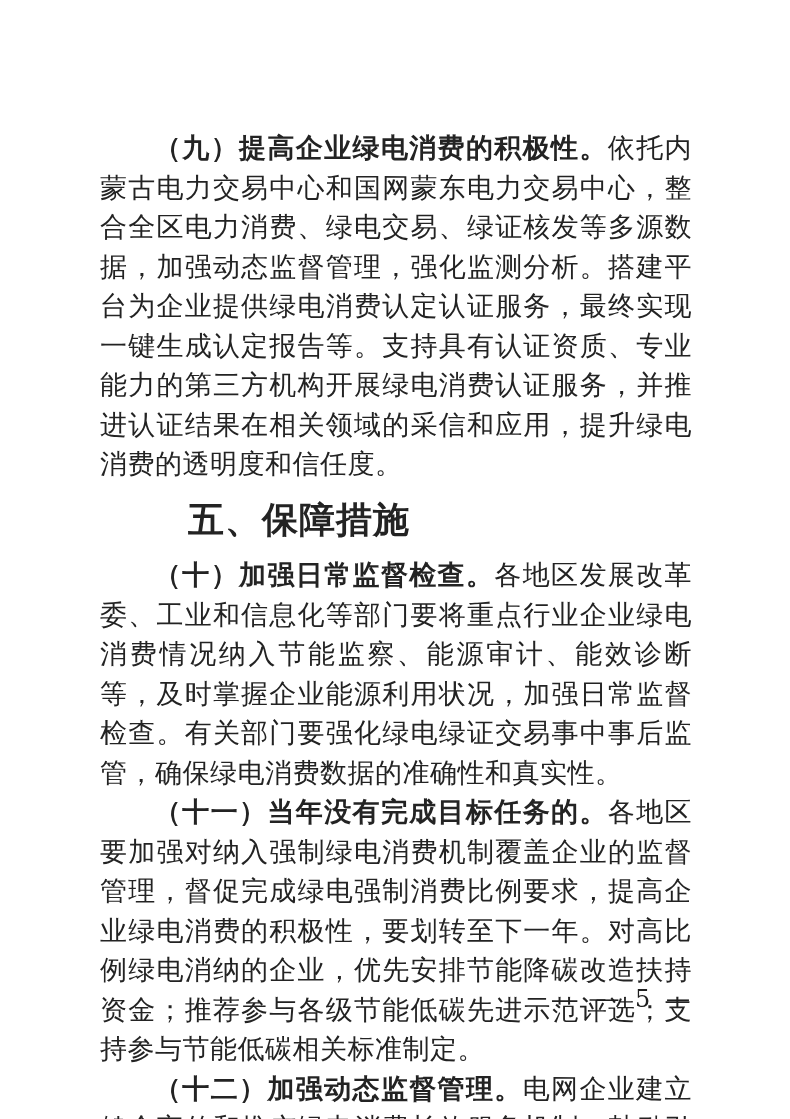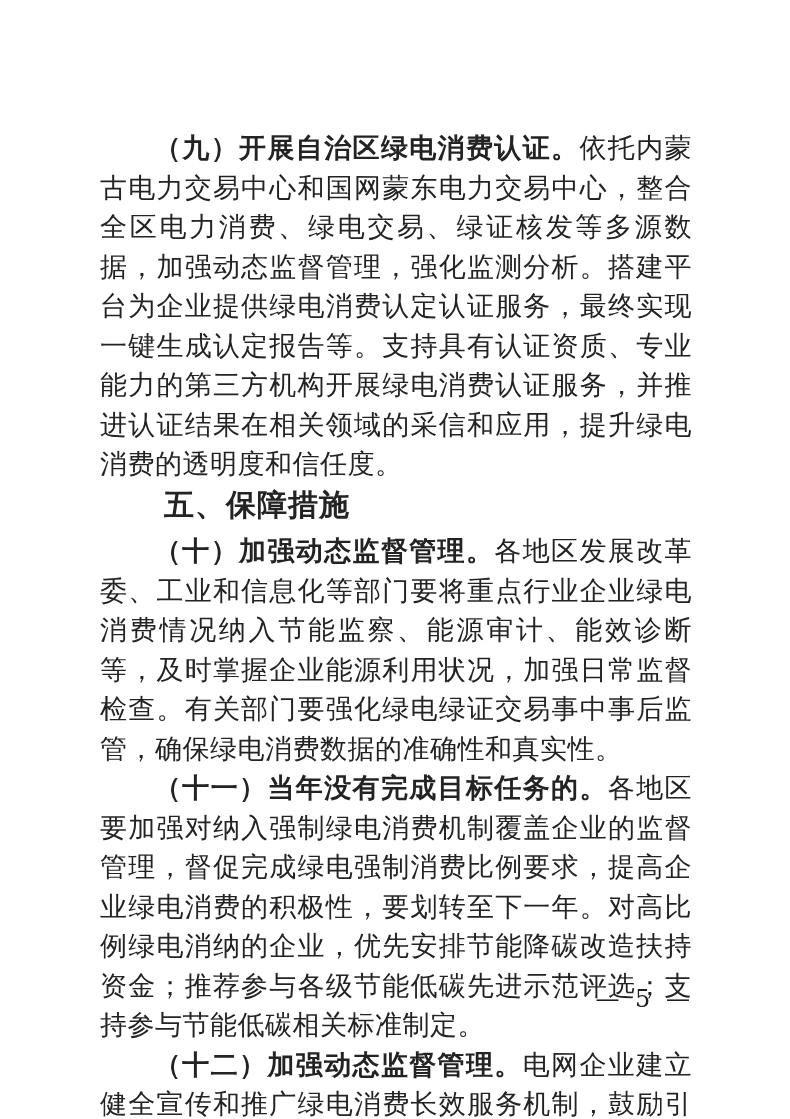--- a/index.html
+++ b/index.html
@@ -28,43 +28,43 @@
     font-size: 27px;
     line-height: 39.5px;
     text-align: justify;
     text-indent: 2em;
     letter-spacing: 0.5px;
   }
   .para .lead {
     font-weight: bold;
   }
   .section-heading {
-    margin: 4px;
-    font-size: 30px;
+    margin: 16px;
+    font-size: 36px;
     line-height: 39.5px;
     font-weight: bold;
     text-indent: 2em;
-    font-family: Liberation Mono, monospace;
+    font-family: Liberation Sans, sans-serif;
     letter-spacing: 1px;
   }
   .page-number {
     position: absolute;
     top: 985px;
     right: 96px;
     font-size: 24px;
     letter-spacing: 4px;
     color: #1e1e1e;
     font-family: "DejaVu Serif", "Liberation Serif", serif;
   }
 </style>
 </head>
 <body>
 
 <div class="page">
   <div class="content" id="doc-body">
-      <p class="para"><span class="lead">（九）开展自治区绿电消费认证。</span><span>依托内蒙古电力交易中心和国网蒙东电力交易中心，整合全区电力消费、绿电交易、绿证核发等多源数据，加强动态监督管理，强化监测分析。搭建平台为企业提供绿电消费认定认证服务，最终实现一键生成认定报告等。支持具有认证资质、专业能力的第三方机构开展绿电消费认证服务，并推进认证结果在相关领域的采信和应用，提升绿电消费的透明度和信任度。</span></p>
+      <p class="para"><span class="lead">（九）提高企业绿电消费的积极性。</span><span>依托内蒙古电力交易中心和国网蒙东电力交易中心，整合全区电力消费、绿电交易、绿证核发等多源数据，加强动态监督管理，强化监测分析。搭建平台为企业提供绿电消费认定认证服务，最终实现一键生成认定报告等。支持具有认证资质、专业能力的第三方机构开展绿电消费认证服务，并推进认证结果在相关领域的采信和应用，提升绿电消费的透明度和信任度。</span></p>
       <div class="section-heading">五、保障措施</div>
-      <p class="para"><span class="lead">（十）加强动态监督管理。</span><span>各地区发展改革委、工业和信息化等部门要将重点行业企业绿电消费情况纳入节能监察、能源审计、能效诊断等，及时掌握企业能源利用状况，加强日常监督检查。有关部门要强化绿电绿证交易事中事后监管，确保绿电消费数据的准确性和真实性。</span></p>
+      <p class="para"><span class="lead">（十）加强日常监督检查。</span><span>各地区发展改革委、工业和信息化等部门要将重点行业企业绿电消费情况纳入节能监察、能源审计、能效诊断等，及时掌握企业能源利用状况，加强日常监督检查。有关部门要强化绿电绿证交易事中事后监管，确保绿电消费数据的准确性和真实性。</span></p>
       <p class="para"><span class="lead">（十一）当年没有完成目标任务的。</span><span>各地区要加强对纳入强制绿电消费机制覆盖企业的监督管理，督促完成绿电强制消费比例要求，提高企业绿电消费的积极性，要划转至下一年。对高比例绿电消纳的企业，优先安排节能降碳改造扶持资金；推荐参与各级节能低碳先进示范评选；支持参与节能低碳相关标准制定。</span></p>
       <p class="para"><span class="lead">（十二）加强动态监督管理。</span><span>电网企业建立健全宣传和推广绿电消费长效服务机制，鼓励引导重点用能企业使用绿电，开展政策宣传、技术咨询，提高企业绿电消费的积极性，激</span></p>
     </div>
   <div class="page-number">— 5 —</div>
 </div>
 
 </body></html>

